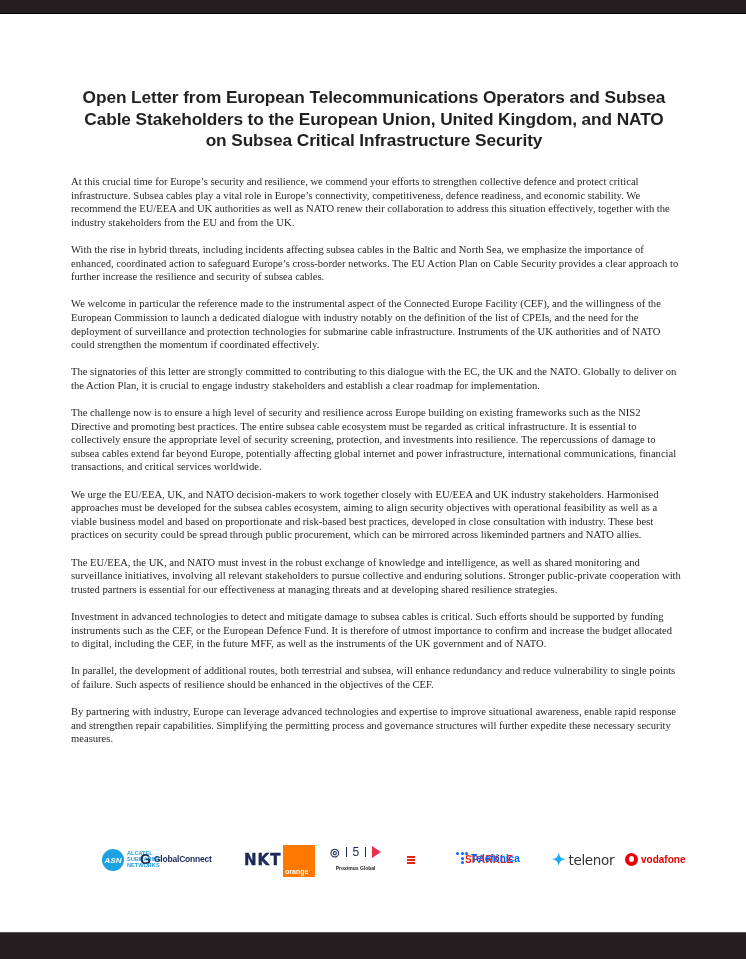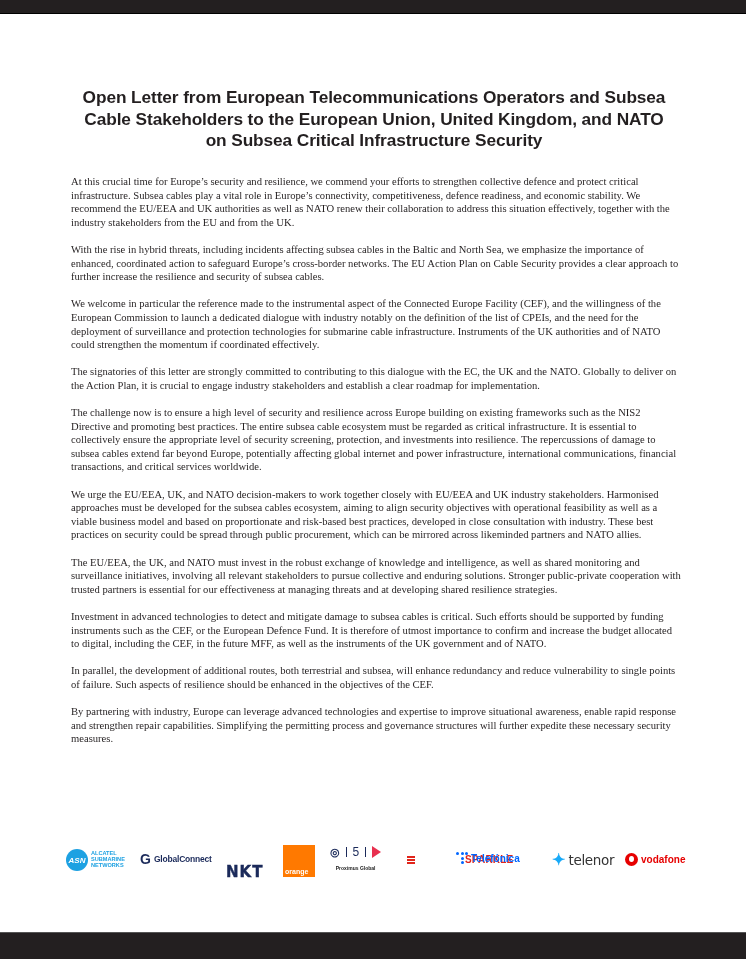--- a/index.html
+++ b/index.html
@@ -6,21 +6,21 @@
     body { width:746px; height:959px; background:#ffffff; position:relative; overflow:hidden; }
     .bar-top { position:absolute; left:0; top:0; width:746px; height:13px; background:#231f20; border-bottom:1px solid #000; }
     .bar-bottom { position:absolute; left:0; top:932px; width:746px; height:27px; background:#231f20; border-top:1px solid #555; }
     .page { position:absolute; left:71px; top:87px; width:606px; }
     h1 { margin:0; font-family:"Liberation Sans", sans-serif; font-weight:bold; font-size:17.3px; line-height:21.5px; color:#231f20; text-align:center; letter-spacing:-0.1px; }
     .body { position:absolute; left:71px; top:175px; width:610px; font-family:"Liberation Serif", serif; font-size:10.6px; line-height:13.6px; color:#231f20; }
     .body p { margin:0 0 13.6px 0; }
     .closing { font-weight:bold; margin-top:0; }
     .logos { position:absolute; left:64px; top:845px; width:625px; height:40px; }
     .logo { position:absolute; display:flex; align-items:center; font-family:"Liberation Sans", sans-serif; }
-    .asn-circle { width:22px; height:22px; border-radius:50%; background:#1da1e2; color:#fff; font-size:8px; font-weight:bold; display:flex; align-items:center; justify-content:center; font-style:italic; }
+    .asn-circle { width:22px; height:22px; border-radius:50%; background:#1da1e2; color:#fff; font-size:8px; font-weight:bold; display:flex; align-items:center; justify-content:center; font-style:italic;margin-left:36px; }
     .asn-text { margin-left:3px; color:#1da1e2; font-size:5.6px; font-weight:bold; line-height:5.8px; }
     .gc-g { font-size:14px; font-weight:bold; color:#1b2a5a; margin-right:3px; }
     .gc-text { font-size:8.5px; font-weight:bold; color:#1b2a5a; letter-spacing:-0.2px; }
     .nkt { font-size:15px; font-weight:900; color:#1b2a5a; letter-spacing:1px; font-family:"DejaVu Sans", sans-serif; -webkit-text-stroke:0.4px #1b2a5a; }
     .orange-box { width:32px; height:32px; background:#ff7900; position:relative; }
     .orange-box span { position:absolute; left:2px; bottom:2px; color:#fff; font-size:7px; font-weight:bold; }
     .prox-wrap { flex-direction:column; align-items:center; }
     .prox-marks { display:flex; align-items:center; gap:6px; }
     .prox-swirl { font-size:11px; color:#1b2a5a; font-weight:bold; }
     .prox-bar { width:1px; height:10px; background:#1b2a5a; }
@@ -74,21 +74,21 @@
       <div>SUBMARINE</div>
       <div>NETWORKS</div>
     </div>
   </div>
 
   <div class="logo" style="left:76px; top:6px;">
     <span class="gc-g">G</span>
     <span class="gc-text">GlobalConnect</span>
   </div>
 
-  <div class="logo" style="left:162px; top:6px;margin-top:12px;">
+  <div class="logo" style="left:180px; top:6px;">
     <span class="nkt">NKT</span>
   </div>
 
   <div class="logo" style="left:219px; top:0px;">
     <div class="orange-box">
       <span>orange</span>
     </div>
   </div>
 
   <div class="logo prox-wrap" style="left:266px; top:0px;">

